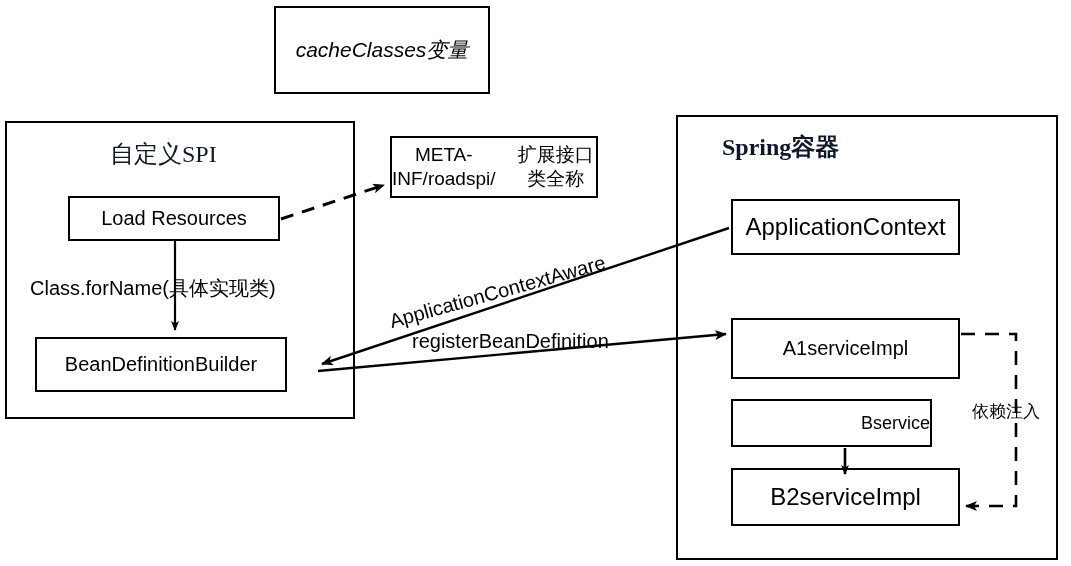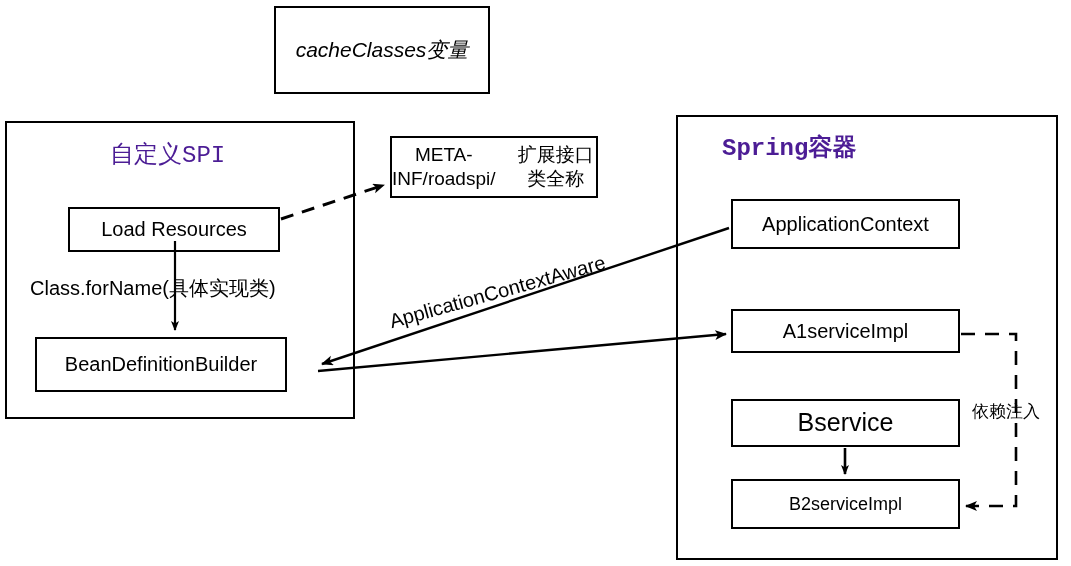--- a/index.html
+++ b/index.html
@@ -44,23 +44,23 @@
     background: transparent;
   }
   .free-label {
     position: absolute;
     color: #000000;
     white-space: nowrap;
     font-family: "Liberation Sans", sans-serif;
   }
   .serif-title {
     position: absolute;
-    color: #4c1d95;
+    color: #0f172a;
     white-space: nowrap;
-    font-family: Liberation Mono, monospace;
+    font-family: Liberation Serif, serif;
     text-align: right;
   }
   .italic-line {
     font-style: italic;
     font-family: "Liberation Sans", sans-serif;
     white-space: nowrap;
   }
   .rot-label {
     position: absolute;
     color: #000000;
@@ -75,59 +75,60 @@
 <div id="canvas">
 
   <div class="box" style="left:274px; top:6px; width:216px; height:88px; flex-direction:column; font-size:21px;">
     <span class="italic-line">cacheClasses变量</span>
   </div>
 
   <div class="container-box" style="left:5px; top:121px; width:350px; height:298px;"></div>
 
   <div class="serif-title" style="left:110px; top:138px; font-size:24px;">自定义SPI</div>
 
-  <div class="box" style="left:68px; top:196px; width:212px; height:45px; font-size:20px;margin-top:11px;">
+  <div class="box" style="left:68px; top:196px; width:212px; height:45px; font-size:20px;">
     <span>Load Resources</span>
   </div>
 
   <div class="free-label" style="left:30px; top:275px; font-size:20px;">Class.forName(具体实现类)</div>
 
   <div class="box" style="left:35px; top:337px; width:252px; height:55px; font-size:20px;">
     <span>BeanDefinitionBuilder</span>
   </div>
 
   <div class="box" style="left:390px; top:136px; width:208px; height:62px; flex-direction:row; font-size:19px;">
     <span>META-INF/roadspi/</span>
     <span>扩展接口类全称</span>
   </div>
 
   <div class="container-box" style="left:676px; top:115px; width:382px; height:445px;"></div>
 
   <div class="serif-title" style="left:722px; top:131px; font-size:24px; font-weight:bold;">Spring容器</div>
 
-  <div class="box" style="left:731px; top:199px; width:229px; height:50px; font-size:20px;align-items:center;">
+  <div class="box" style="left:731px; top:199px; width:229px; height:56px; font-size:24px;align-items:center;">
     <span>ApplicationContext</span>
   </div>
 
-  <div class="box" style="left:731px; top:309px; width:229px; height:44px; font-size:20px;">
+  <div class="box" style="left:731px; top:318px; width:229px; height:61px; font-size:20px;">
     <span>A1serviceImpl</span>
   </div>
 
-  <div class="box" style="left:731px; top:399px; width:229px; height:48px; font-size:25px;">
+  <div class="box" style="left:731px; top:399px; width:201px; height:48px; font-size:18px;justify-content:flex-end;">
     <span>Bservice</span>
   </div>
 
-  <div class="box" style="left:731px; top:479px; width:229px; height:50px; font-size:18px;">
+  <div class="box" style="left:731px; top:468px; width:229px; height:58px; font-size:24px;">
     <span>B2serviceImpl</span>
   </div>
 
   <div class="free-label" style="left:972px; top:400px; font-size:17px;">依赖注入</div>
 
   <div class="rot-label" style="left:393px; top:310px; font-size:20px; transform: rotate(-15.5deg);">ApplicationContextAware</div>
 
+  <div class="rot-label" style="left:412px; top:330px; font-size:20px;">registerBeanDefinition</div>
 
   <svg class="layer" viewBox="0 0 1071 566" xmlns="http://www.w3.org/2000/svg">
     <defs>
       <marker id="arrowSolid" markerWidth="11" markerHeight="11" refX="9" refY="4" orient="auto" markerUnits="userSpaceOnUse">
         <path d="M0,0 L10,4 L0,8 L2.6,4 z" fill="#000000"></path>
       </marker>
       <marker id="arrowSolidL" markerWidth="13" markerHeight="13" refX="11" refY="5" orient="auto" markerUnits="userSpaceOnUse">
         <path d="M0,0 L12,5 L0,10 L3,5 z" fill="#000000"></path>
       </marker>
     </defs>

